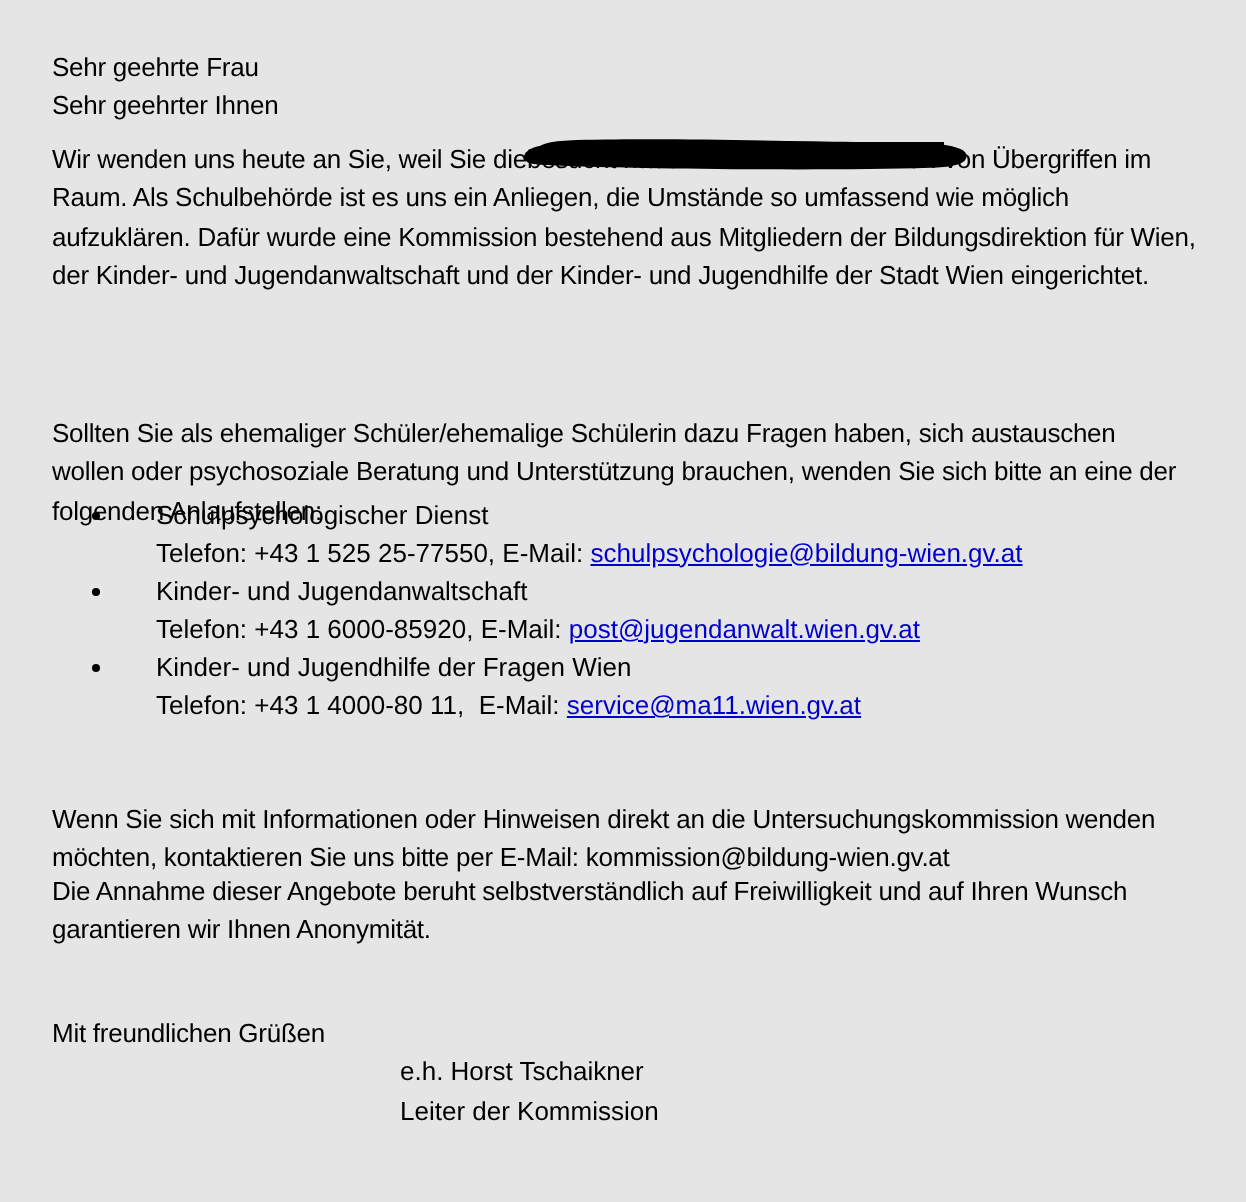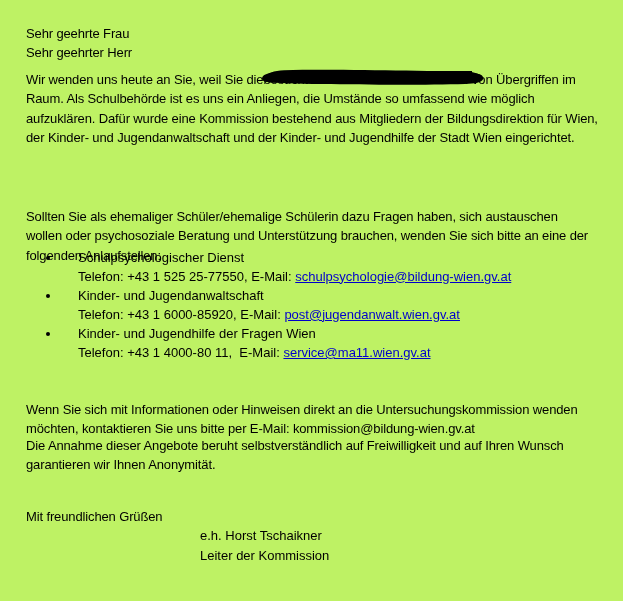--- a/index.html
+++ b/index.html
@@ -14,21 +14,21 @@
     position: relative;
     overflow: hidden;
     font-family: "Liberation Sans", "DejaVu Sans", sans-serif;
     color: #000000;
     -webkit-font-smoothing: antialiased;
   }
 
   .page {
     position: absolute;
     inset: 0;
-    background: #bef264;
+    background: #e5e5e5;
   }
 
   
   .block {
     position: absolute;
     left: 26px;
     width: 578px;
     font-size: 13.0px;
     line-height: 19.3px;
     letter-spacing: -0.01em;
@@ -99,21 +99,21 @@
     font-size: 13.0px;
     line-height: 19.6px;
   }
   .signature span { display: block; }
 </style>
 </head>
 <body>
 
 <div class="page">
 
-  <div class="block salutation"><span>Sehr geehrte Frau</span><br><span>Sehr geehrter Herr</span></div>
+  <div class="block salutation"><span>Sehr geehrte Frau</span><br><span>Sehr geehrter Ihnen</span></div>
 
   <div class="block para-intro"><span>Wir wenden uns heute an Sie, weil Sie die</span><span></span><span>besucht haben. Es steht der Vorwurf von Übergriffen im Raum. Als Schulbehörde ist es uns ein Anliegen, die Umstände so umfassend wie möglich aufzuklären. Dafür wurde eine Kommission bestehend aus Mitgliedern der Bildungsdirektion für Wien, der Kinder- und Jugendanwaltschaft und der Kinder- und Jugendhilfe der Stadt Wien eingerichtet.</span></div>
 
   <svg class="redaction" viewBox="0 0 228 18" preserveAspectRatio="none" aria-hidden="true">
     <path d="M8.5,11.0
              C10.5,4.6 18,2.6 28,2.2
              C60,1.1 108,1.9 150,2.6
              C180,3.1 205,3.7 219,5.2
              C226,6.0 228,8.5 227,11.2
              C226,14.3 219,15.6 209,15.9

